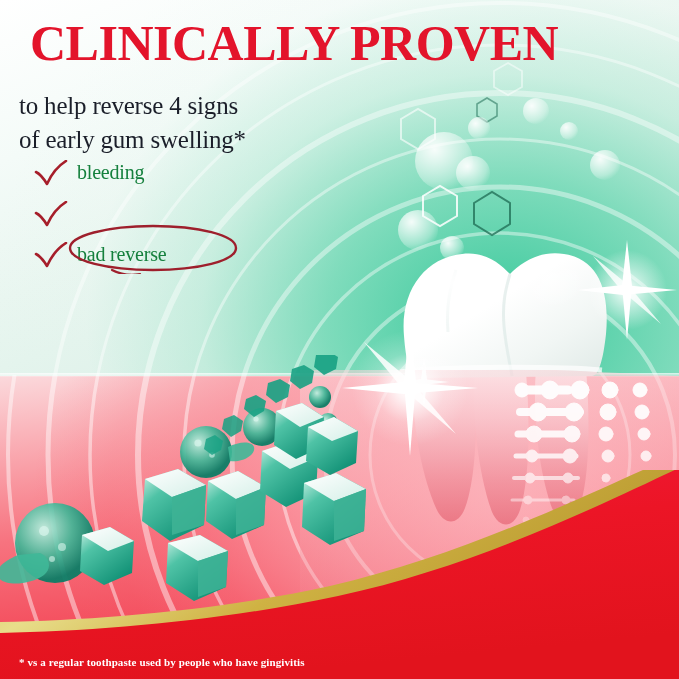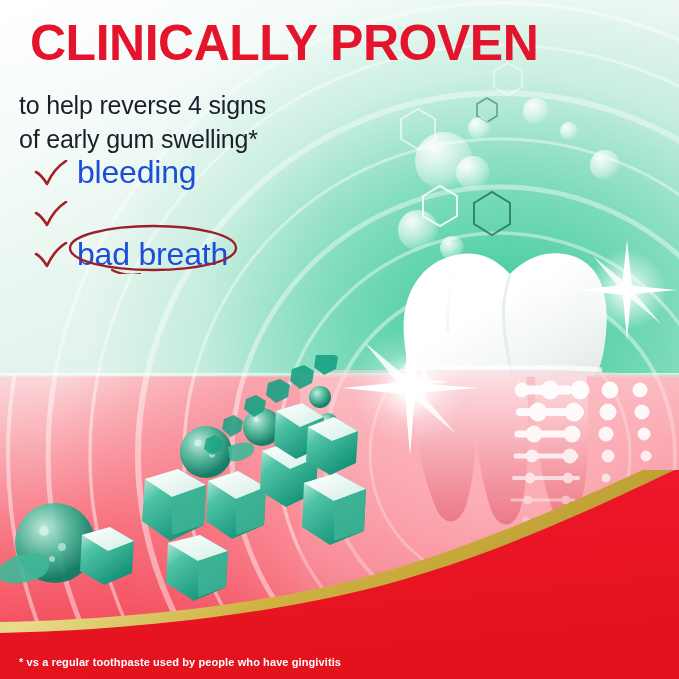--- a/index.html
+++ b/index.html
@@ -5,21 +5,21 @@
   html, body {
     margin: 0;
     padding: 0;
     background: #ffffff;
   }
   #ad {
     position: relative;
     width: 679px;
     height: 679px;
     overflow: hidden;
-    font-family: Liberation Sans, sans-serif;
+    font-family: Liberation Serif, serif;
     background: #ffffff;
   }
 
   
   .bg-green {
     position: absolute;
     left: 0; top: 0; width: 679px; height: 376px;
     background:
       radial-gradient(ellipse 520px 430px at 74% 86%, rgba(46,198,150,0.95) 0%, rgba(86,210,168,0.70) 34%, rgba(150,226,198,0.38) 58%, rgba(226,243,236,0.10) 80%, rgba(255,255,255,0) 100%),
       linear-gradient(160deg, #ffffff 0%, #f4fbf8 26%, #e9f6f0 48%, #dff2ea 70%, #d6efe6 100%);
@@ -100,23 +100,23 @@
     display: flex;
     align-items: center;
   }
   .benefit .tick {
     width: 34px;
     height: 26px;
     flex: 0 0 34px;
     margin-right: 9px;
   }
   .benefit .label {
-    font-size: 32px;
+    font-size: 20px;
     font-weight: 400;
-    color: #1d4ed8;
+    color: #15803d;
     letter-spacing: -0.2px;
   }
   .circle-anno {
     position: absolute;
     left: 26px; top: -12px;
     width: 186px; height: 52px;
     pointer-events: none;
   }
   .footnote {
     position: absolute;
@@ -462,21 +462,21 @@
       <svg class="tick" viewBox="0 0 34 26">
         <path d="M2,12 C6,14 10,19 13,24 C17,15 24,6 32,1" fill="none" stroke="#a61e2a" stroke-width="2.6" stroke-linecap="round" stroke-linejoin="round"></path>
       </svg>
     </div>
 
 
     <div class="benefit">
       <svg class="tick" viewBox="0 0 34 26">
         <path d="M2,12 C6,14 10,19 13,24 C17,15 24,6 32,1" fill="none" stroke="#a61e2a" stroke-width="2.6" stroke-linecap="round" stroke-linejoin="round"></path>
       </svg>
-      <span class="label">bad breath</span>
+      <span class="label">bad reverse</span>
       <svg class="circle-anno" viewBox="0 0 186 52">
         <path d="M93,4 C138,4 176,13 176,26 C176,39 138,48 93,48 C48,48 10,39 10,26 C10,14 46,4 93,4 Z" fill="none" stroke="#9e1f2c" stroke-width="2.4" stroke-linecap="round"></path>
         <path d="M52,48 C60,52 70,54 80,52" fill="none" stroke="#9e1f2c" stroke-width="2.2" stroke-linecap="round"></path>
       </svg>
     </div>
 
   </div>
 
   <div class="footnote">*  vs a regular toothpaste used by people who have gingivitis</div>
 

